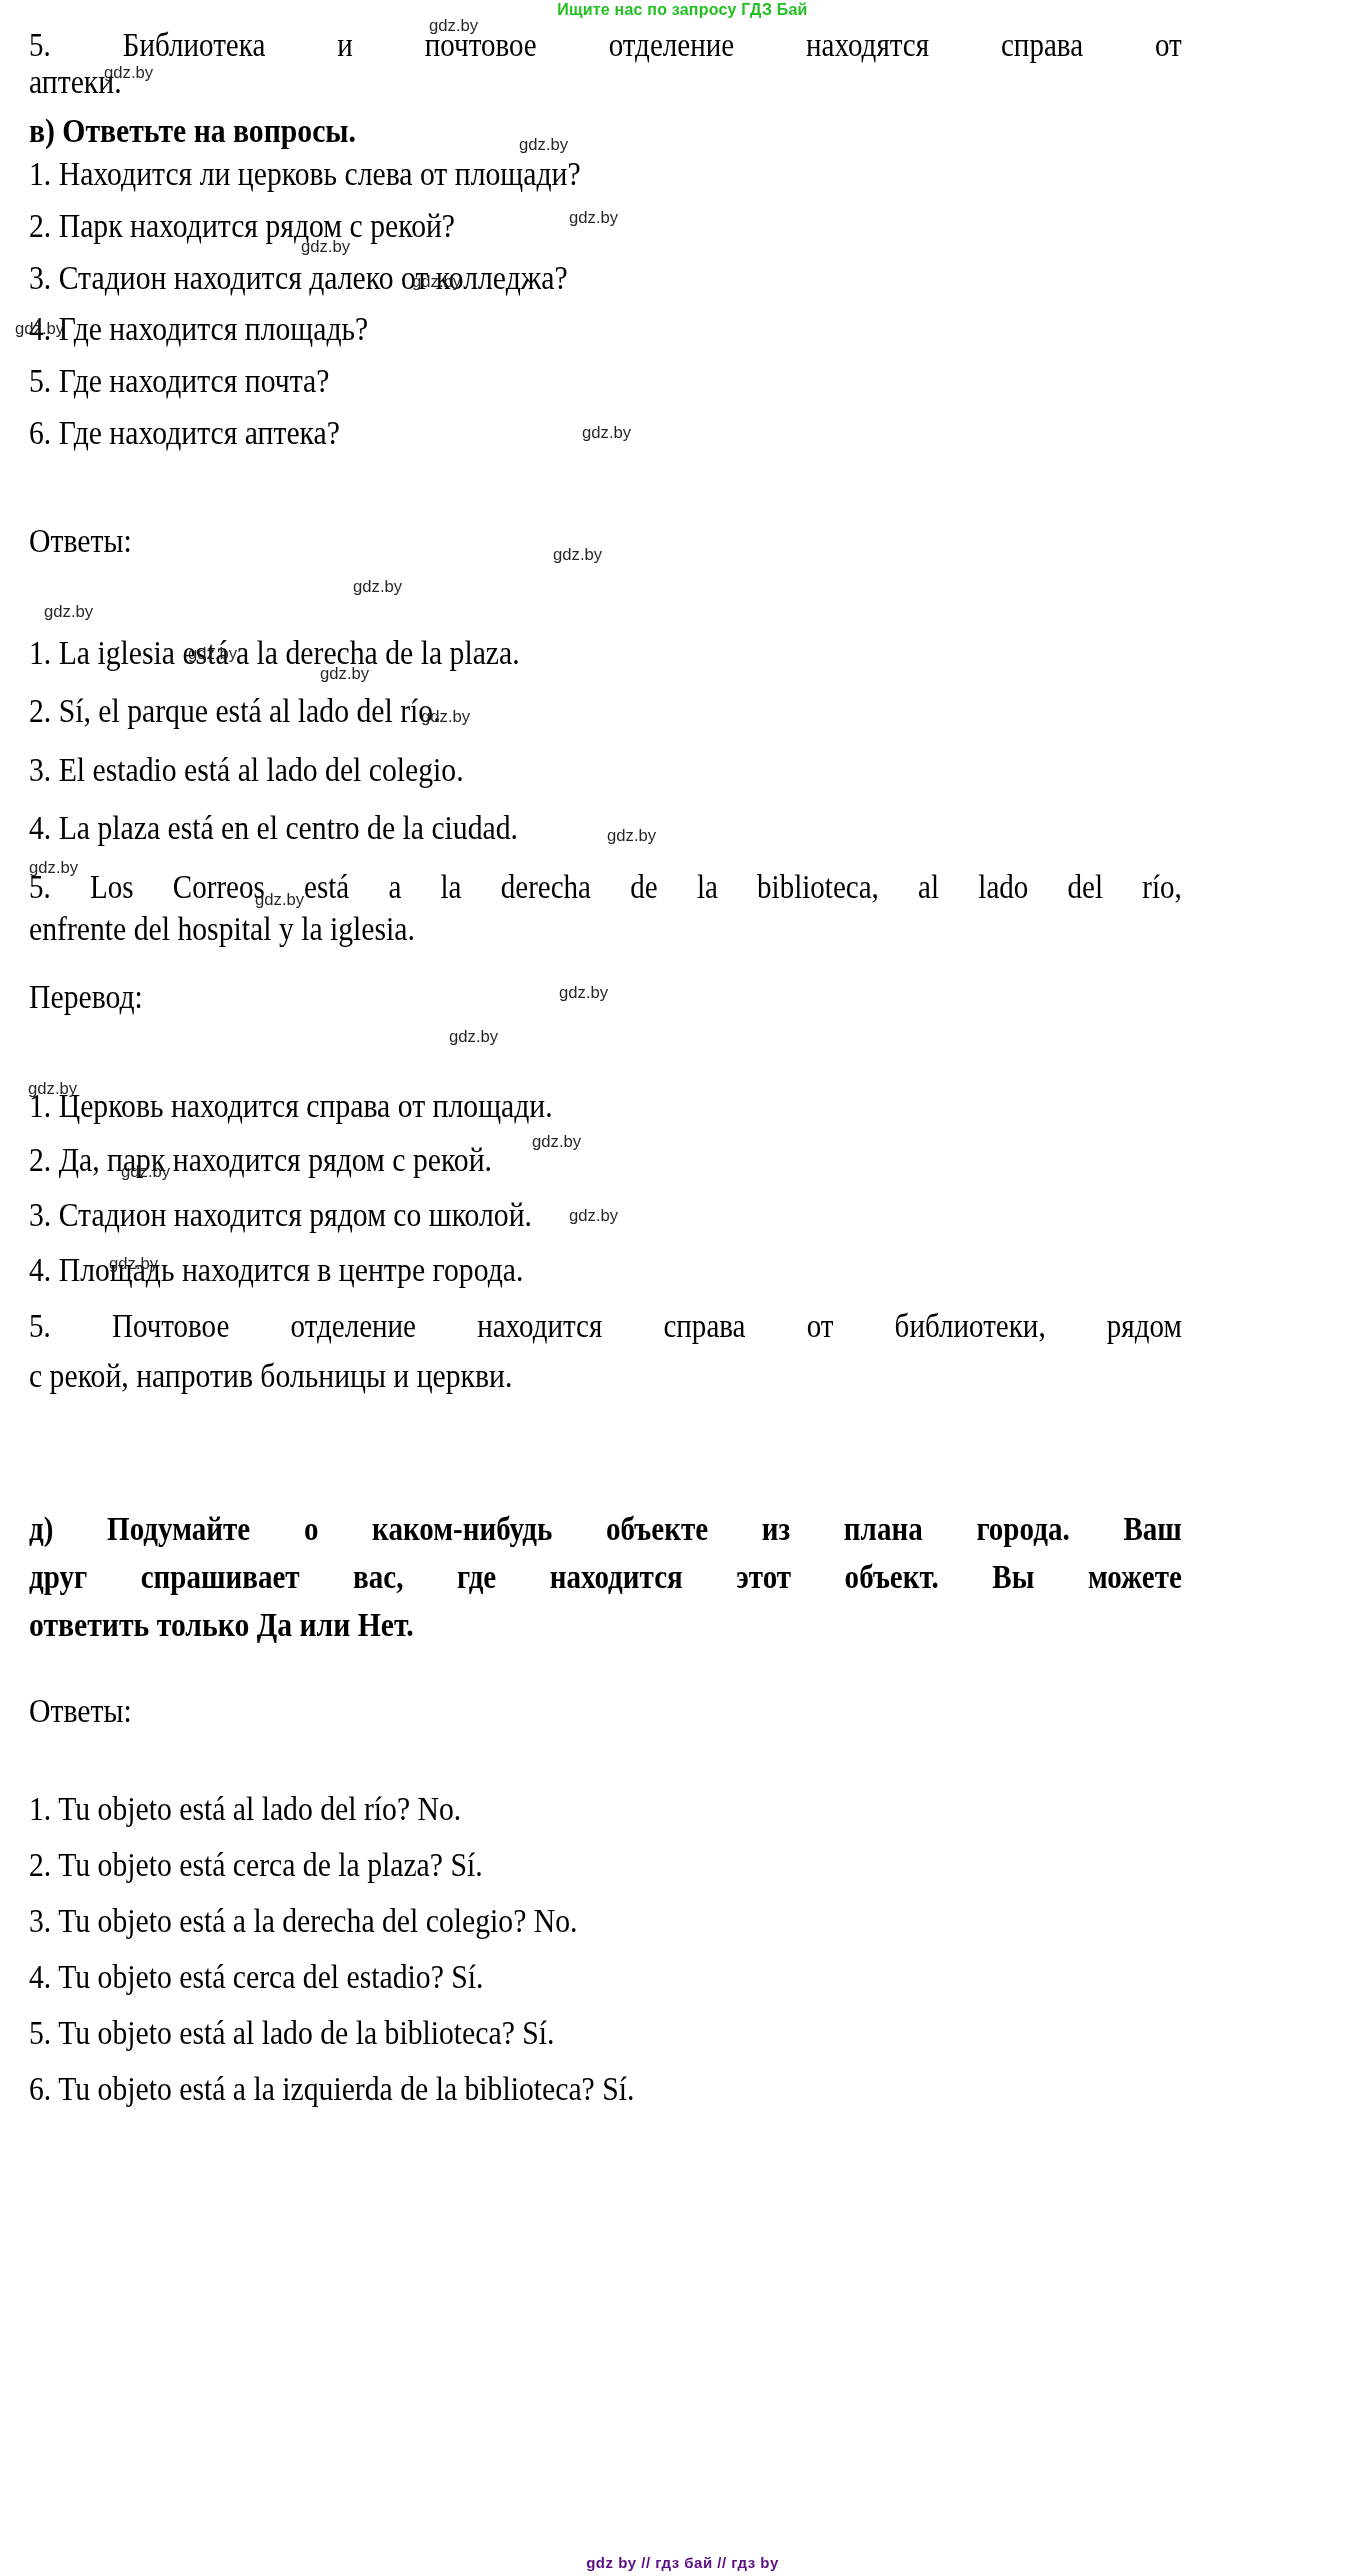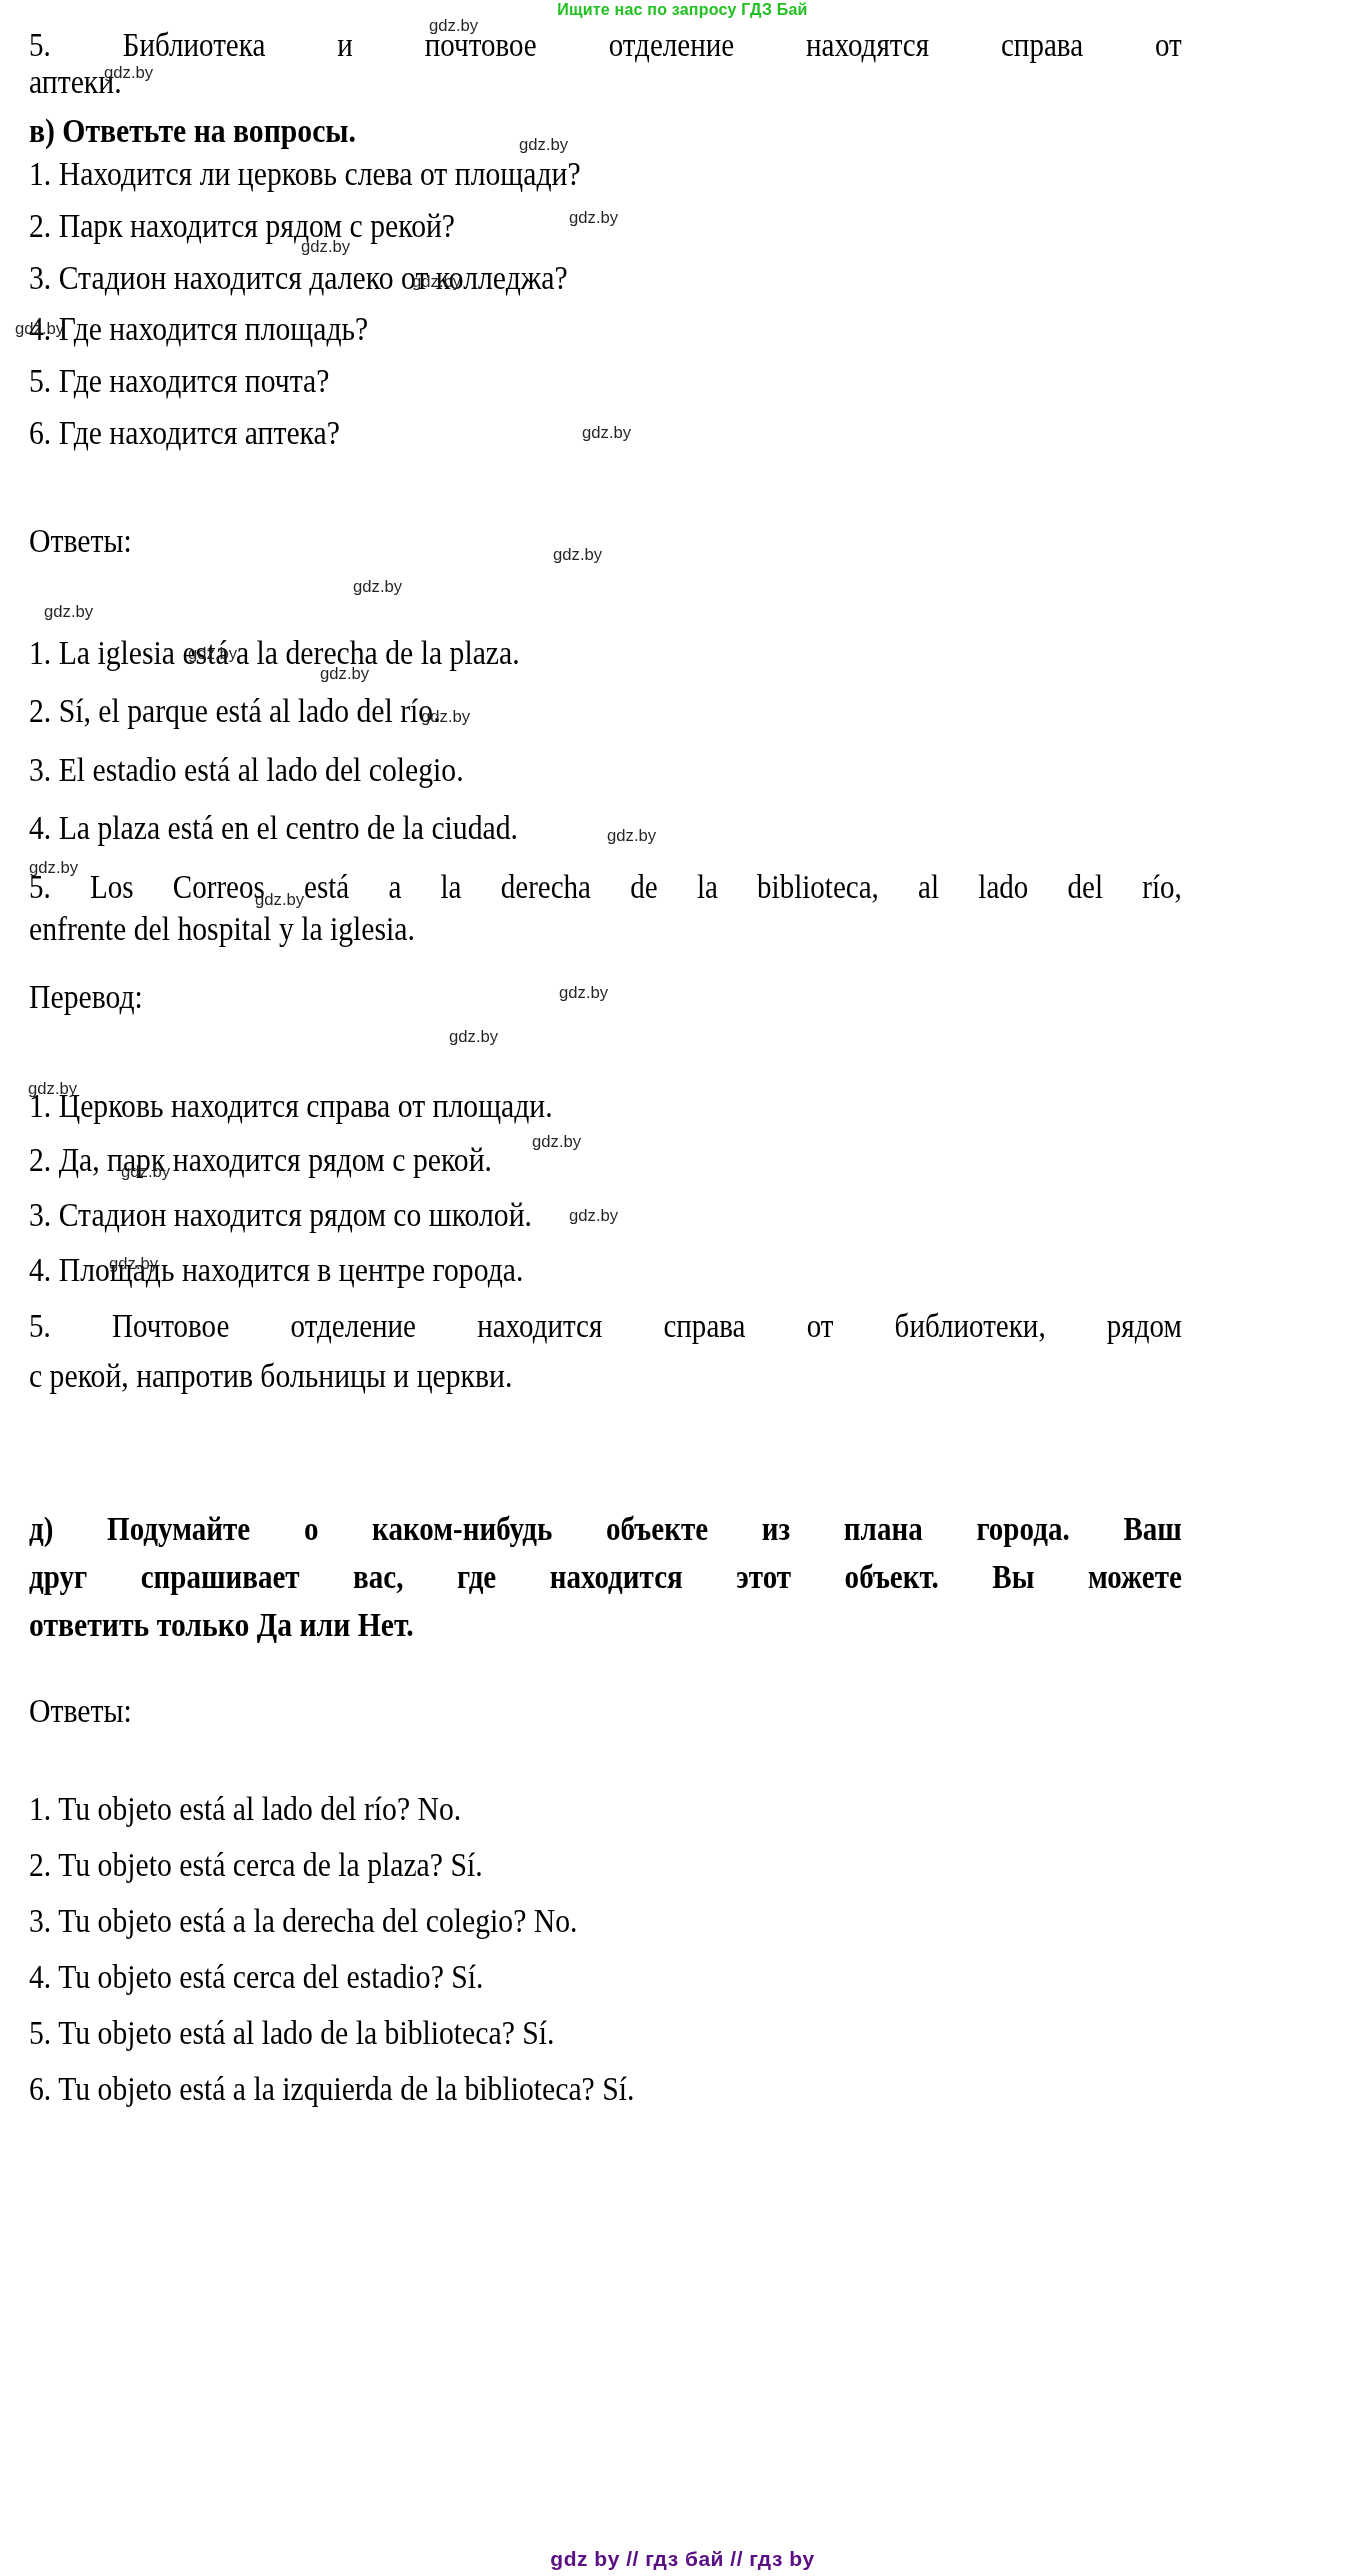--- a/index.html
+++ b/index.html
@@ -35,21 +35,21 @@
 
   
   #promo-footer {
     position: absolute;
     left: 0;
     bottom: 5px;
     width: 1365px;
     text-align: center;
     color: #5b0f84;
     font-family: "Liberation Sans", "DejaVu Sans", sans-serif;
-    font-size: 21px;
+    font-size: 15px;
     font-weight: 600;
     letter-spacing: 0.5px;
     white-space: nowrap;
   }
 
   
   .wm {
     position: absolute;
     color: #1a1a1a;
     font-family: "Liberation Sans", "DejaVu Sans", sans-serif;

